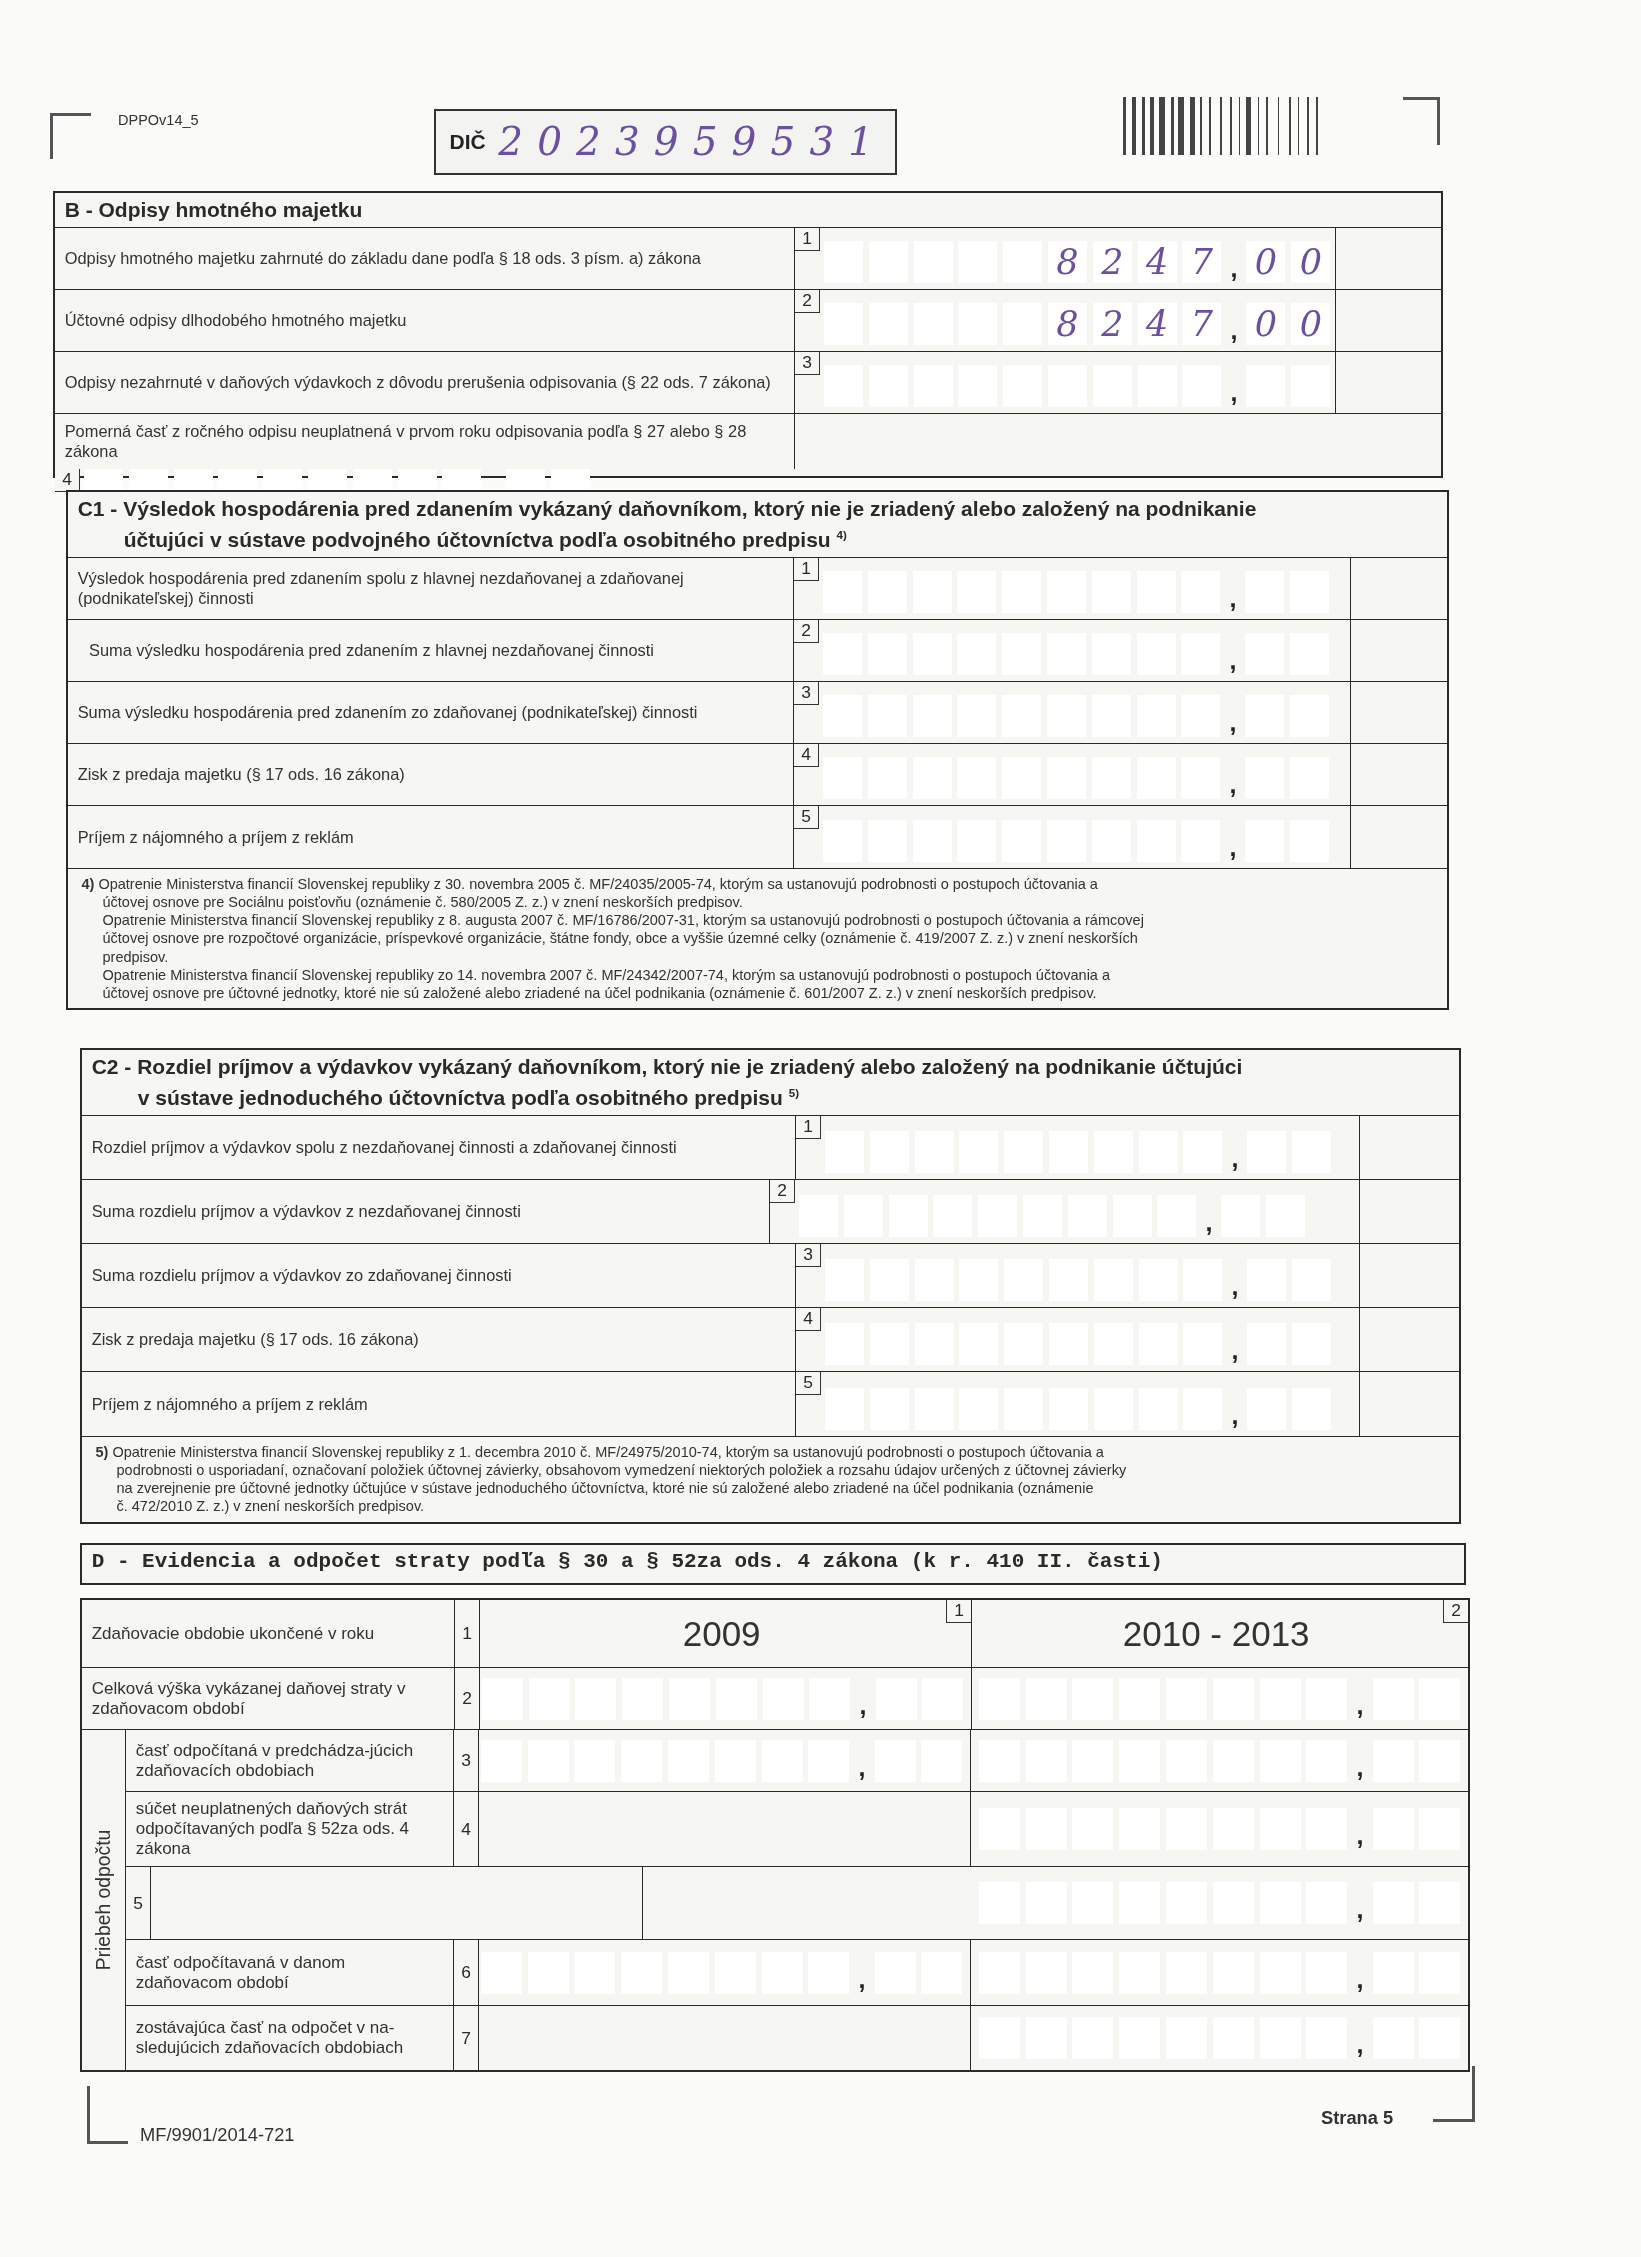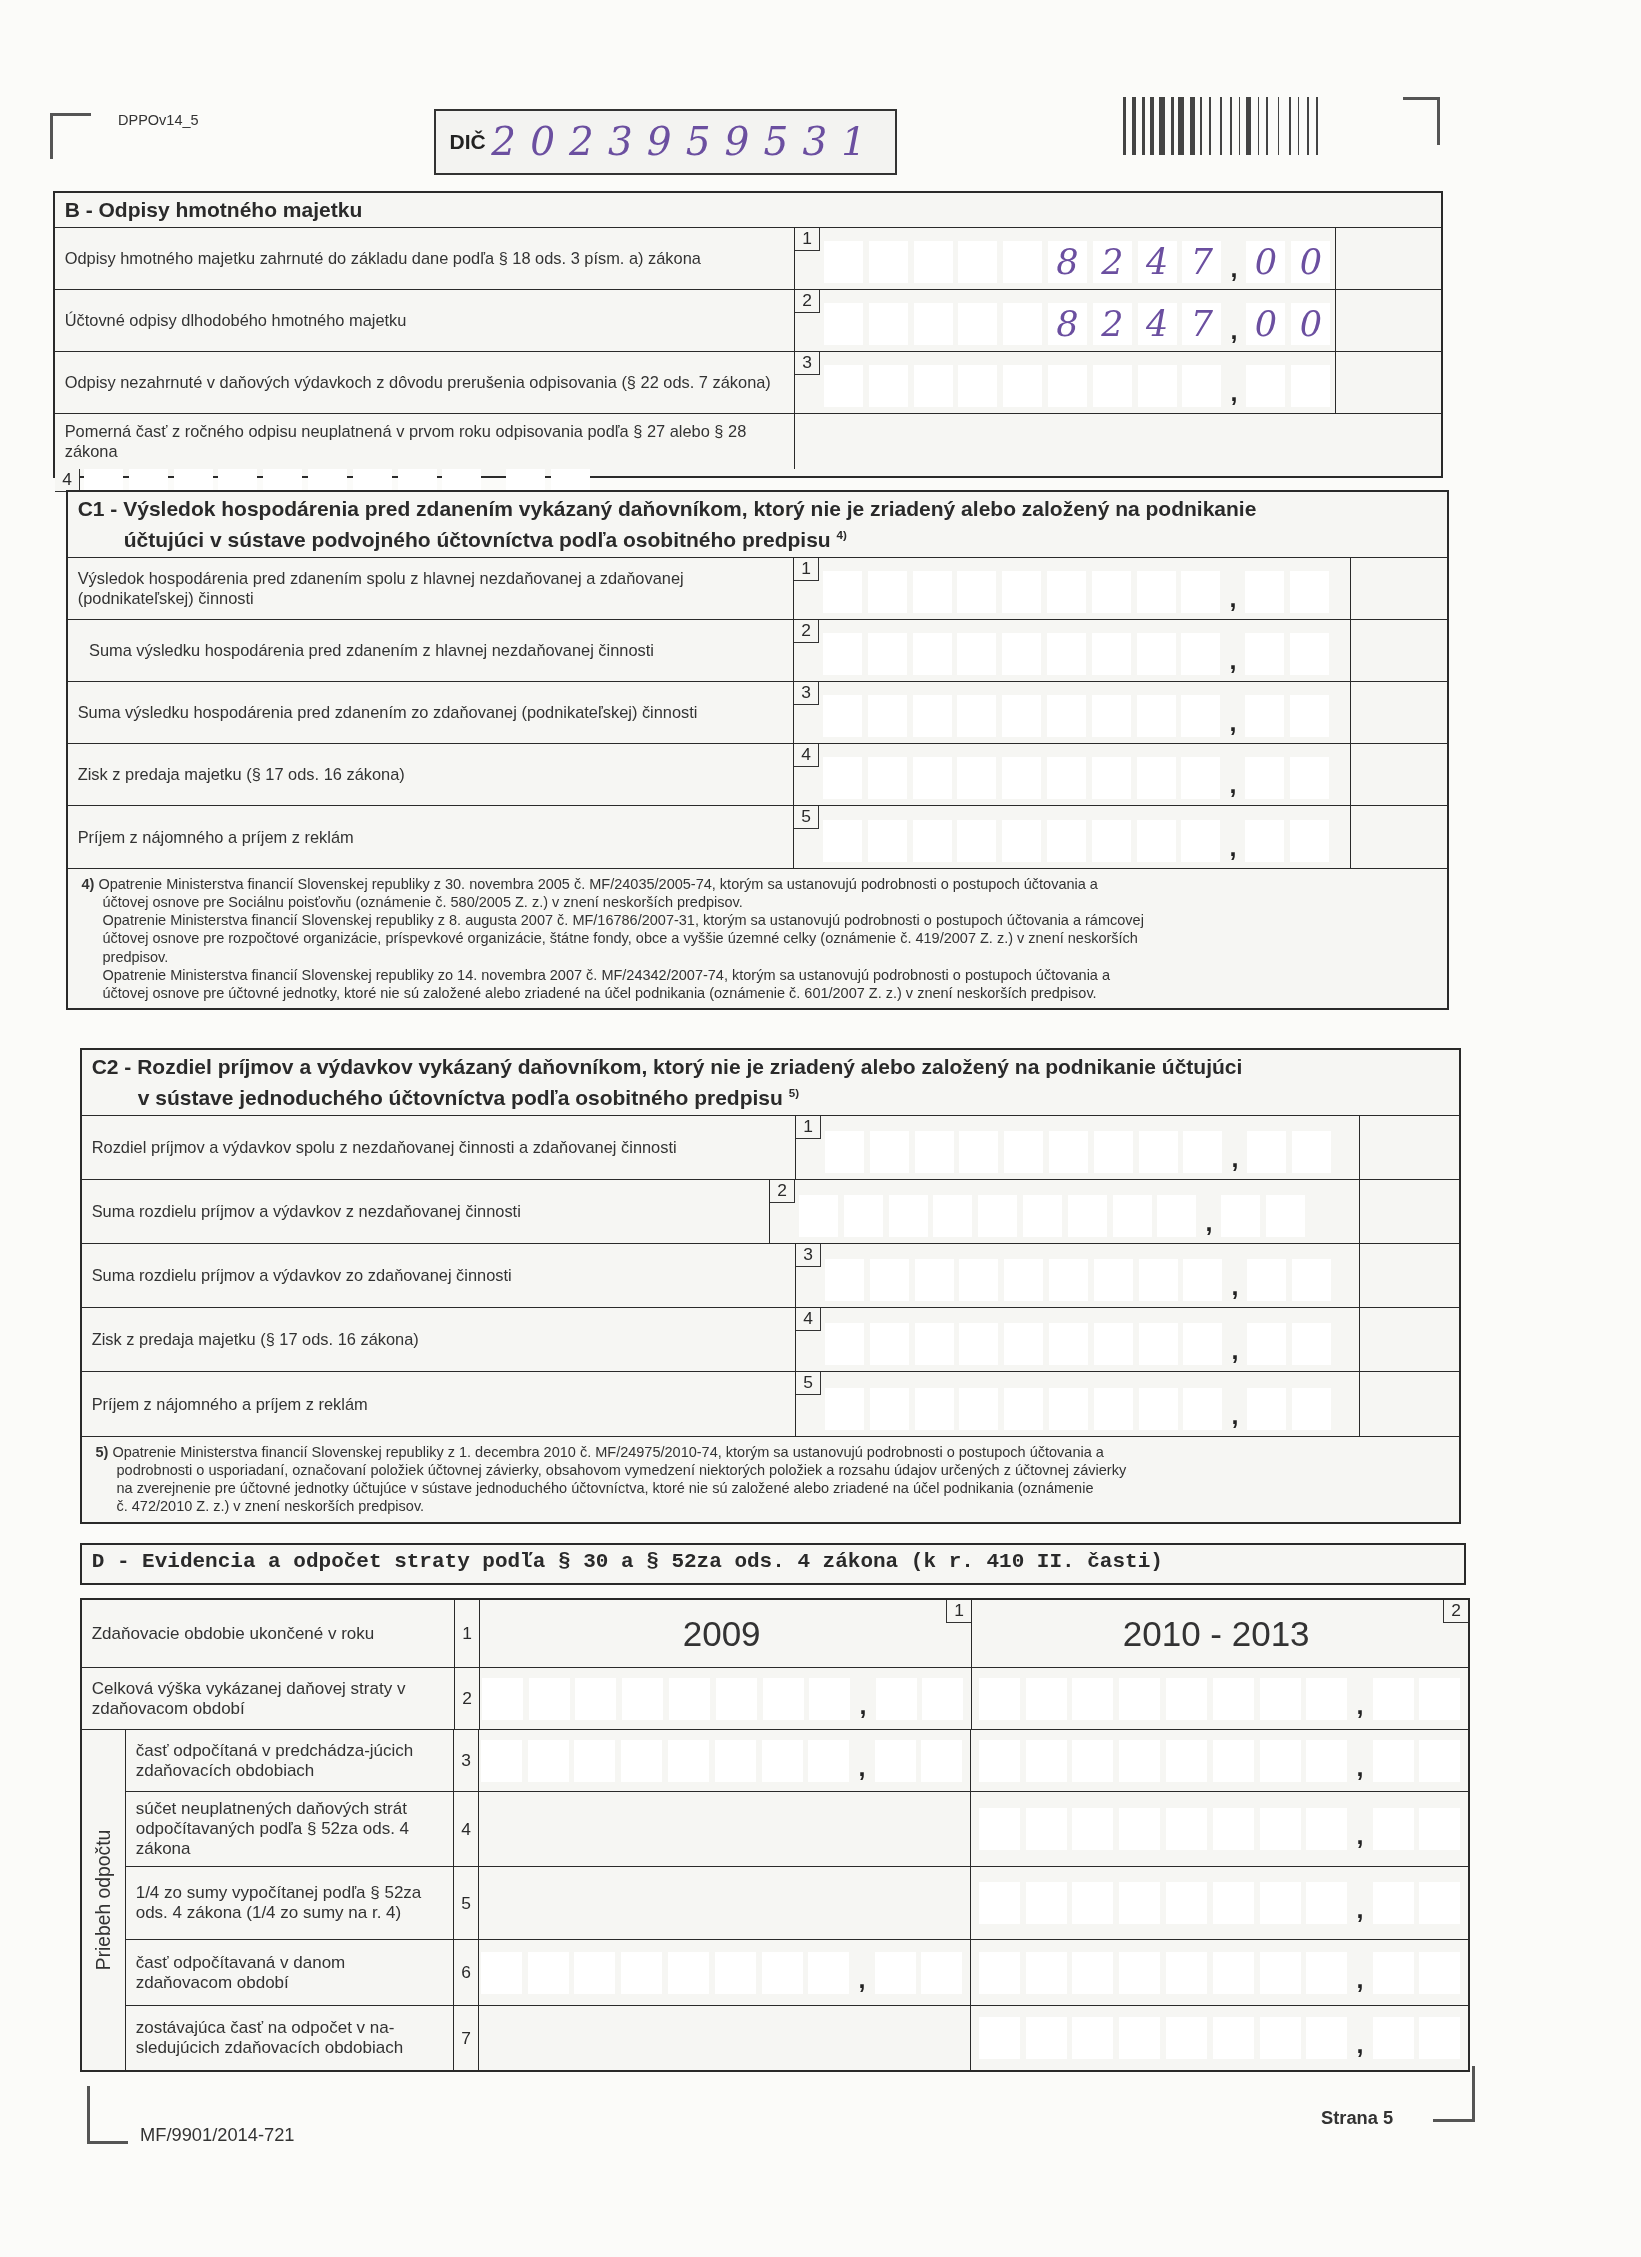--- a/index.html
+++ b/index.html
@@ -8,21 +8,21 @@
 
   .corner { position: absolute; border-color: #555; border-style: solid; }
   .c-tl { left: 50px; top: 113px; width: 41px; height: 46px; border-width: 3.9px 0 0 3.9px; }
   .c-tr { left: 1403px; top: 97px; width: 37px; height: 48px; border-width: 3.9px 3.9px 0 0; }
   .c-bl { left: 87px; top: 2086px; width: 41px; height: 58px; border-width: 0 0 3.9px 3.9px; }
   .c-br { left: 1433px; top: 2066px; width: 42px; height: 56px; border-width: 0 3.9px 3.9px 0; }
 
   .form-code { position: absolute; left: 118px; top: 112px; font-size: 14.5px; color: #333; }
 
   .dic-box { position: absolute; left: 434px; top: 109px; width: 463px; height: 66px; border: 2.9px solid #333; display: flex; align-items: center; padding-left: 13.5px; background: #f3f3f1; }
-  .dic-label { font-weight: bold; font-size: 21px; color: #222; margin-right: 0; }
+  .dic-label { font-weight: bold; font-size: 21px; color: #222; margin-right: 7px; }
   .dic-digits { display: flex; gap: 2.9px; }
   .dic-digit { width: 36px; height: 48px; font-family: "DejaVu Serif", serif; font-style: italic; font-size: 39px; color: #6b4fa0; text-align: center; line-height: 48px; }
 
   .barcode { position: absolute; left: 1123px; top: 97px; width: 224px; height: 58px; display: flex; align-items: stretch; gap: 1.9px; }
   .barcode span { background: #444; }
 
   .section { position: absolute; border: 2.9px solid #2a2a2a; background: #f6f6f3; }
   .sec-header { font-weight: bold; font-size: 21px; color: #2a2a2a; padding: 3.9px 9.7px; border-bottom: 1.9px solid #2a2a2a; line-height: 26px; }
   .sec-header .indent { padding-left: 46px; display: block; }
   .sup { font-size: 11.6px; vertical-align: super; }
@@ -572,21 +572,20 @@
               <span class="d-box"></span>
               <span class="d-box"></span>
               <span class="d-box"></span>
               <span class="comma">,</span>
               <span class="d-box"></span>
               <span class="d-box"></span>
             </div>
           </div>
         </div>
         <div class="d-row" style="height: 73px;">
-          <div class="d-label">1/4 zo sumy vypočítanej podľa § 52za ods. 4 zákona (1/4 zo sumy na r. 4)</div>
           <div class="d-rownum">5</div>
           <div class="d-col"></div>
           <div class="d-col">
             <div class="d-boxes">
               <span class="d-box"></span>
               <span class="d-box"></span>
               <span class="d-box"></span>
               <span class="d-box"></span>
               <span class="d-box"></span>
               <span class="d-box"></span>

